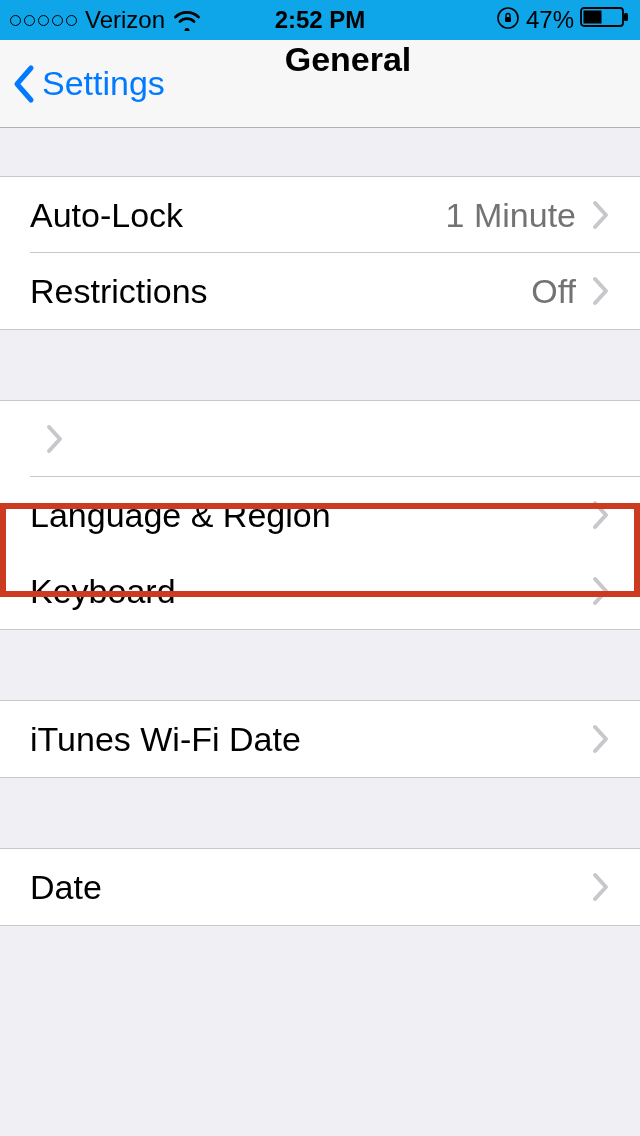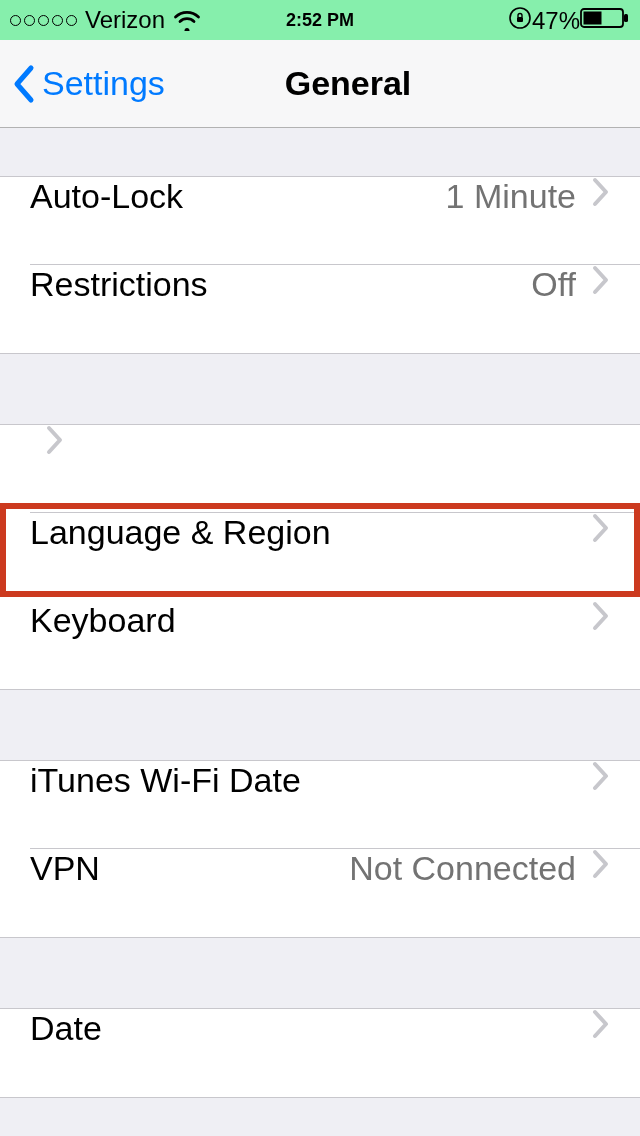--- a/index.html
+++ b/index.html
@@ -7,47 +7,46 @@
       width: 640px;
       height: 1136px;
       font-family: -apple-system, "Helvetica Neue", Helvetica, Arial, sans-serif;
       background: #efeff4;
       overflow: hidden;
       position: relative;
     }
     
     .status-bar {
       height: 40px;
-      background: #86efac;
+      background: #0ea5e9;
       display: flex;
       align-items: center;
       justify-content: space-between;
       padding: 0 10px;
       font-size: 24px;
       color: #000;
     }
     .status-left { display: flex; align-items: center; gap: 8px; }
     .signal-dots { display: flex; gap: 3px; align-items: center; }
     .dot { width: 11px; height: 11px; border-radius: 50%; border: 1.5px solid #000; }
     .carrier { font-size: 24px; font-weight: 400; }
     .wifi-icon svg { display: block; }
-    .status-center { font-weight: 600; font-size: 18px; position: absolute; left: 50%; transform: translateX(-50%); }
-    .status-right { display: flex; align-items: flex-end; }
+    .status-center { font-weight: 600; font-size: 24px; position: absolute; left: 50%; transform: translateX(-50%); }
+    .status-right { display: flex; align-items: center; gap: 6px; }
     .lock-icon { font-size: 20px; }
     .battery-pct { font-size: 24px; }
     .battery-icon { display: inline-block; }
 
     
     .nav-header {
       height: 88px;
       background: #f7f7f8;
       border-bottom: 1px solid #b2b2b2;
       position: relative;
       display: flex;
-      align-items: center;
     }
     .back-button {
       display: flex;
       align-items: center;
       color: #007aff;
       font-size: 34px;
       padding-left: 12px;
       gap: 6px;
       height: 100%;
     }
@@ -65,21 +64,22 @@
     
     .section-gap { height: 48px; background: #efeff4; }
     .section-gap.tall { height: 70px; }
     .list-group {
       background: #fff;
       border-top: 1px solid #c8c7cc;
       border-bottom: 1px solid #c8c7cc;
     }
     .list-row {
       display: flex;
-      height: 88px;
+      align-items: center;
+      height: 76px;
       padding: 0 30px;
       position: relative;
       background: #fff;
     }
     .list-row .sep {
       position: absolute;
       left: 30px;
       right: 0;
       bottom: 0;
       height: 1px;
@@ -224,30 +224,20 @@
   <div class="list-row">
     <span class="row-label">iTunes Wi-Fi Date</span>
     <span class="row-value"></span>
     <span class="chevron">
       <svg width="18" height="30" viewBox="0 0 18 30">
           <polyline points="3,3 14,15 3,27" stroke="#c7c7cc" stroke-width="4" fill="none" stroke-linecap="round" stroke-linejoin="round"></polyline>
         </svg>
     </span>
     <div class="sep"></div>
   </div>
-  <div class="list-row">
-    <span class="row-label">VPN</span>
-    <span class="row-value">Not Connected</span>
-    <span class="chevron">
-      <svg width="18" height="30" viewBox="0 0 18 30">
-          <polyline points="3,3 14,15 3,27" stroke="#c7c7cc" stroke-width="4" fill="none" stroke-linecap="round" stroke-linejoin="round"></polyline>
-        </svg>
-    </span>
-
-  </div>
 </div>
 
 <div class="section-gap tall"></div>
 <div class="list-group">
   <div class="list-row">
     <span class="row-label">Date</span>
     <span class="row-value"></span>
     <span class="chevron">
       <svg width="18" height="30" viewBox="0 0 18 30">
           <polyline points="3,3 14,15 3,27" stroke="#c7c7cc" stroke-width="4" fill="none" stroke-linecap="round" stroke-linejoin="round"></polyline>

